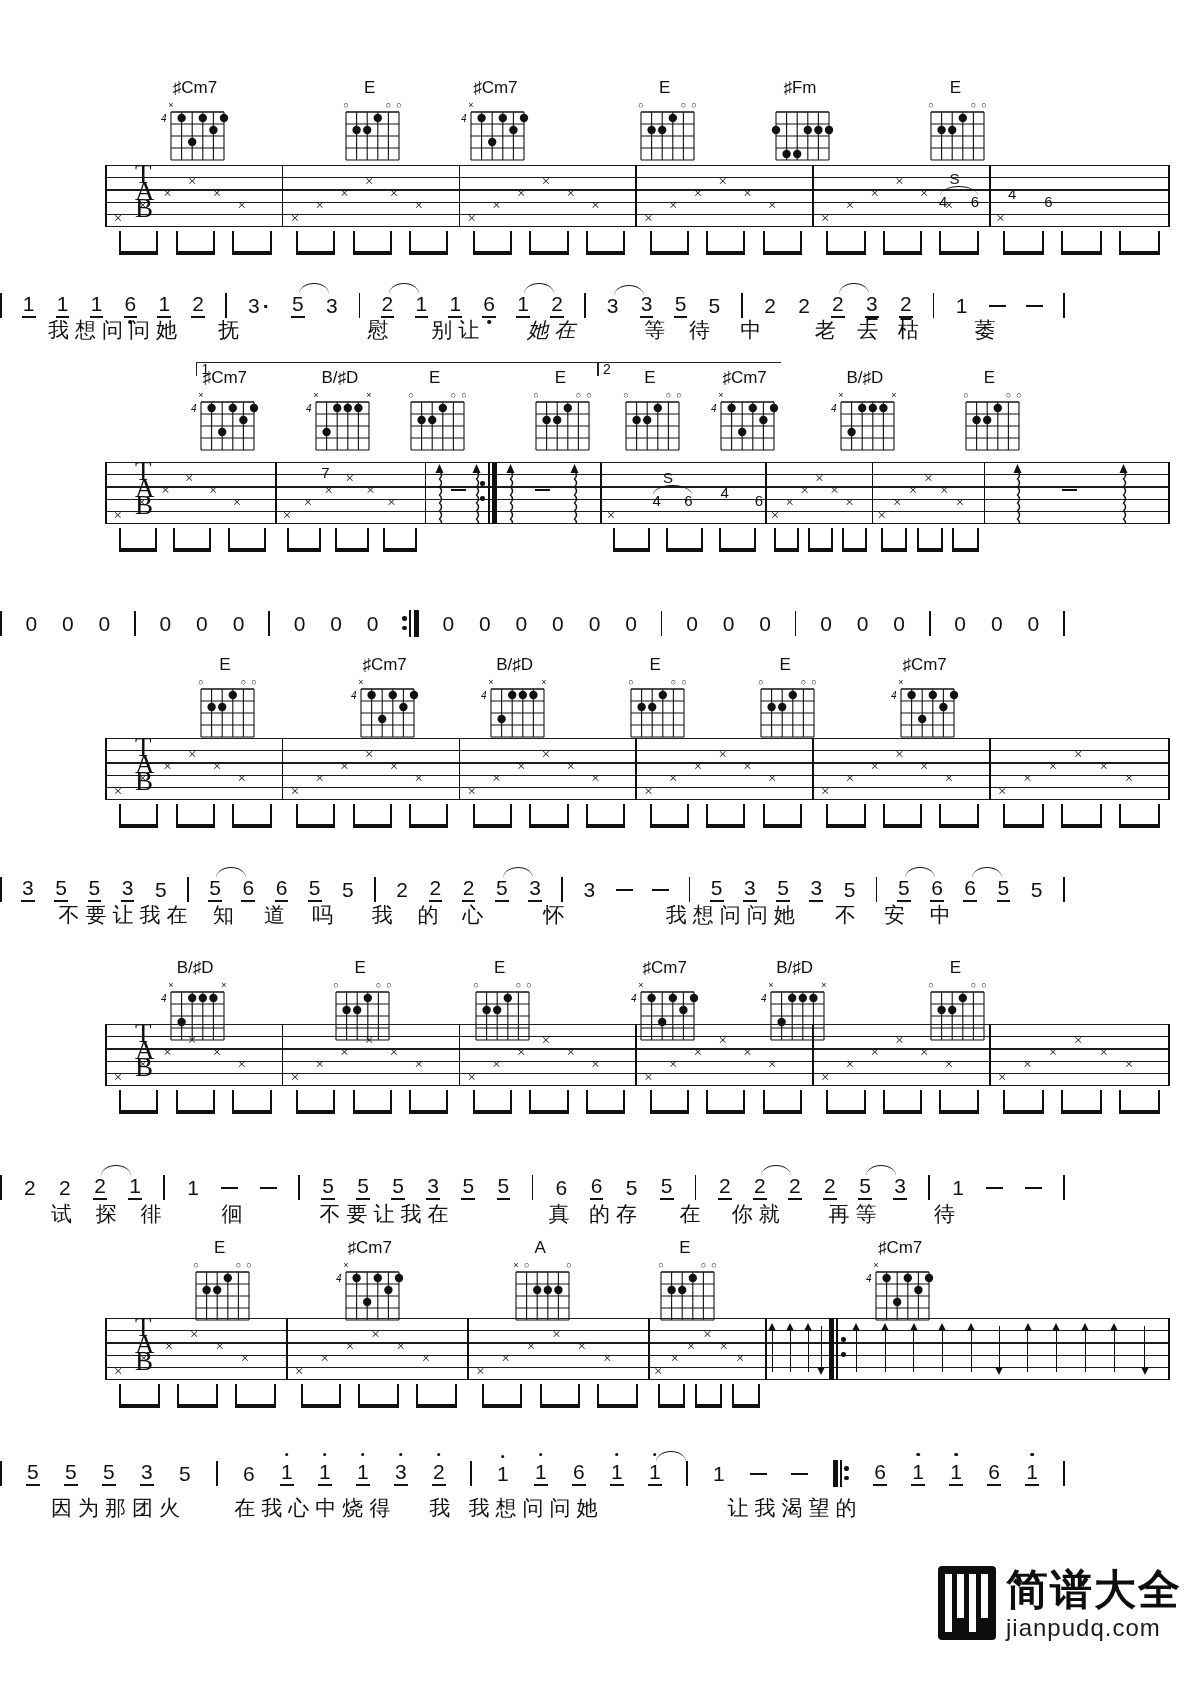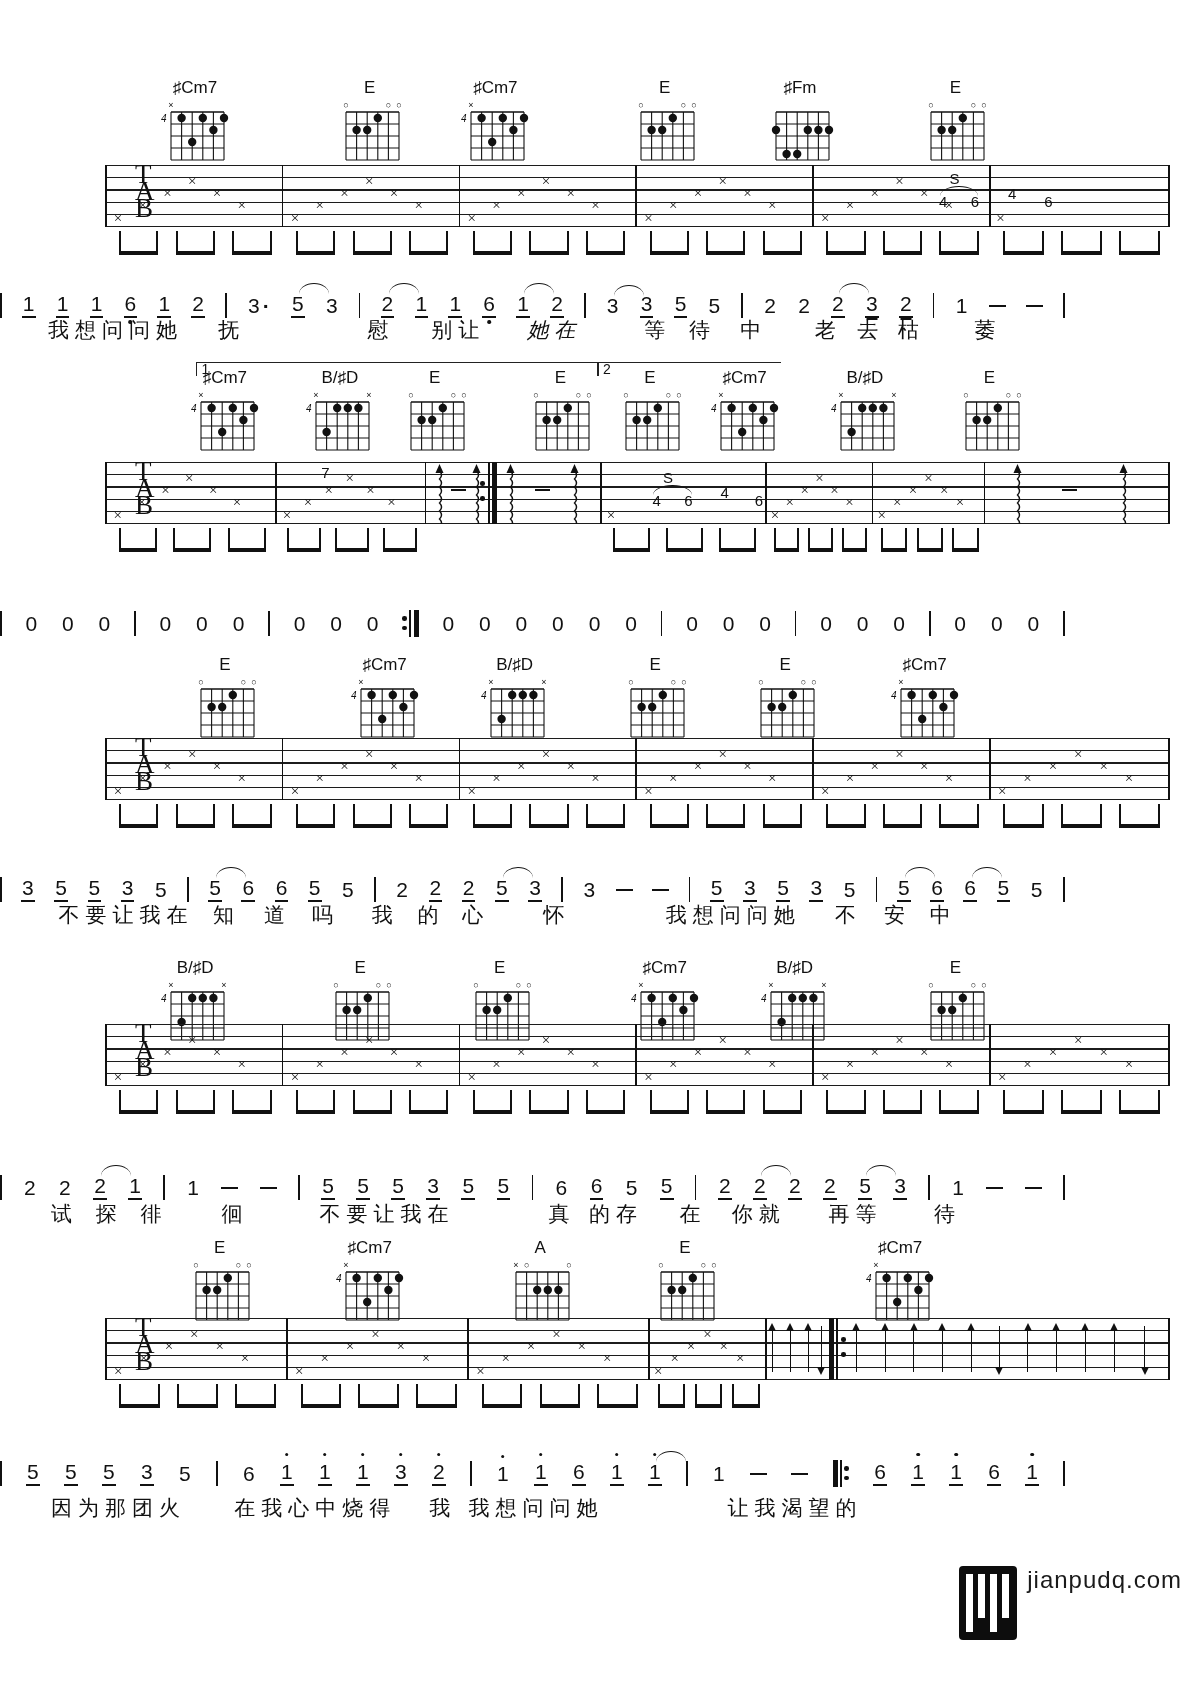--- a/index.html
+++ b/index.html
@@ -1336,16 +1336,17 @@
 
 
   <div id="brand">
     <div class="keys">
       <i style="left:7px;height:58px"></i>
         <i style="left:19px;height:44px"></i>
         <i style="left:31px;height:58px"></i>
         <i style="left:43px;height:44px"></i>
     </div>
     <div class="txt">
+      <div class="bname">简谱大全</div>
       <div class="bsite">jianpudq.com</div>
     </div>
   </div>
 </div>
 
 </body></html>

